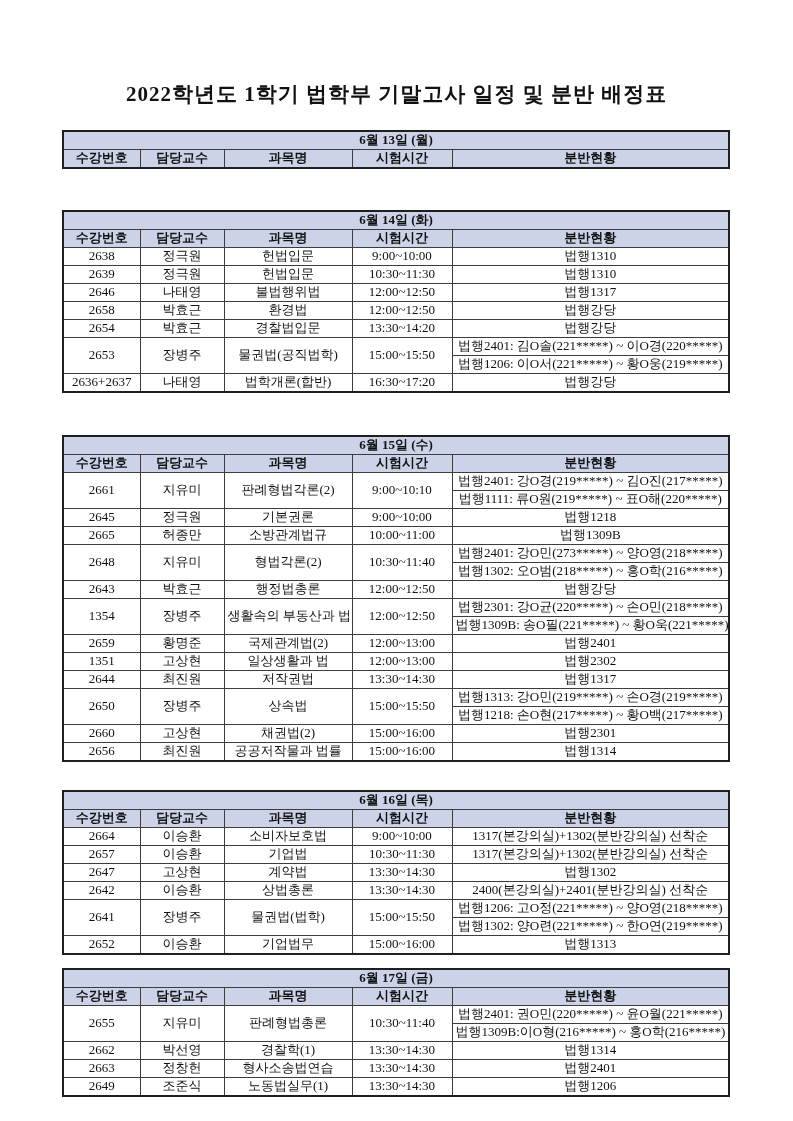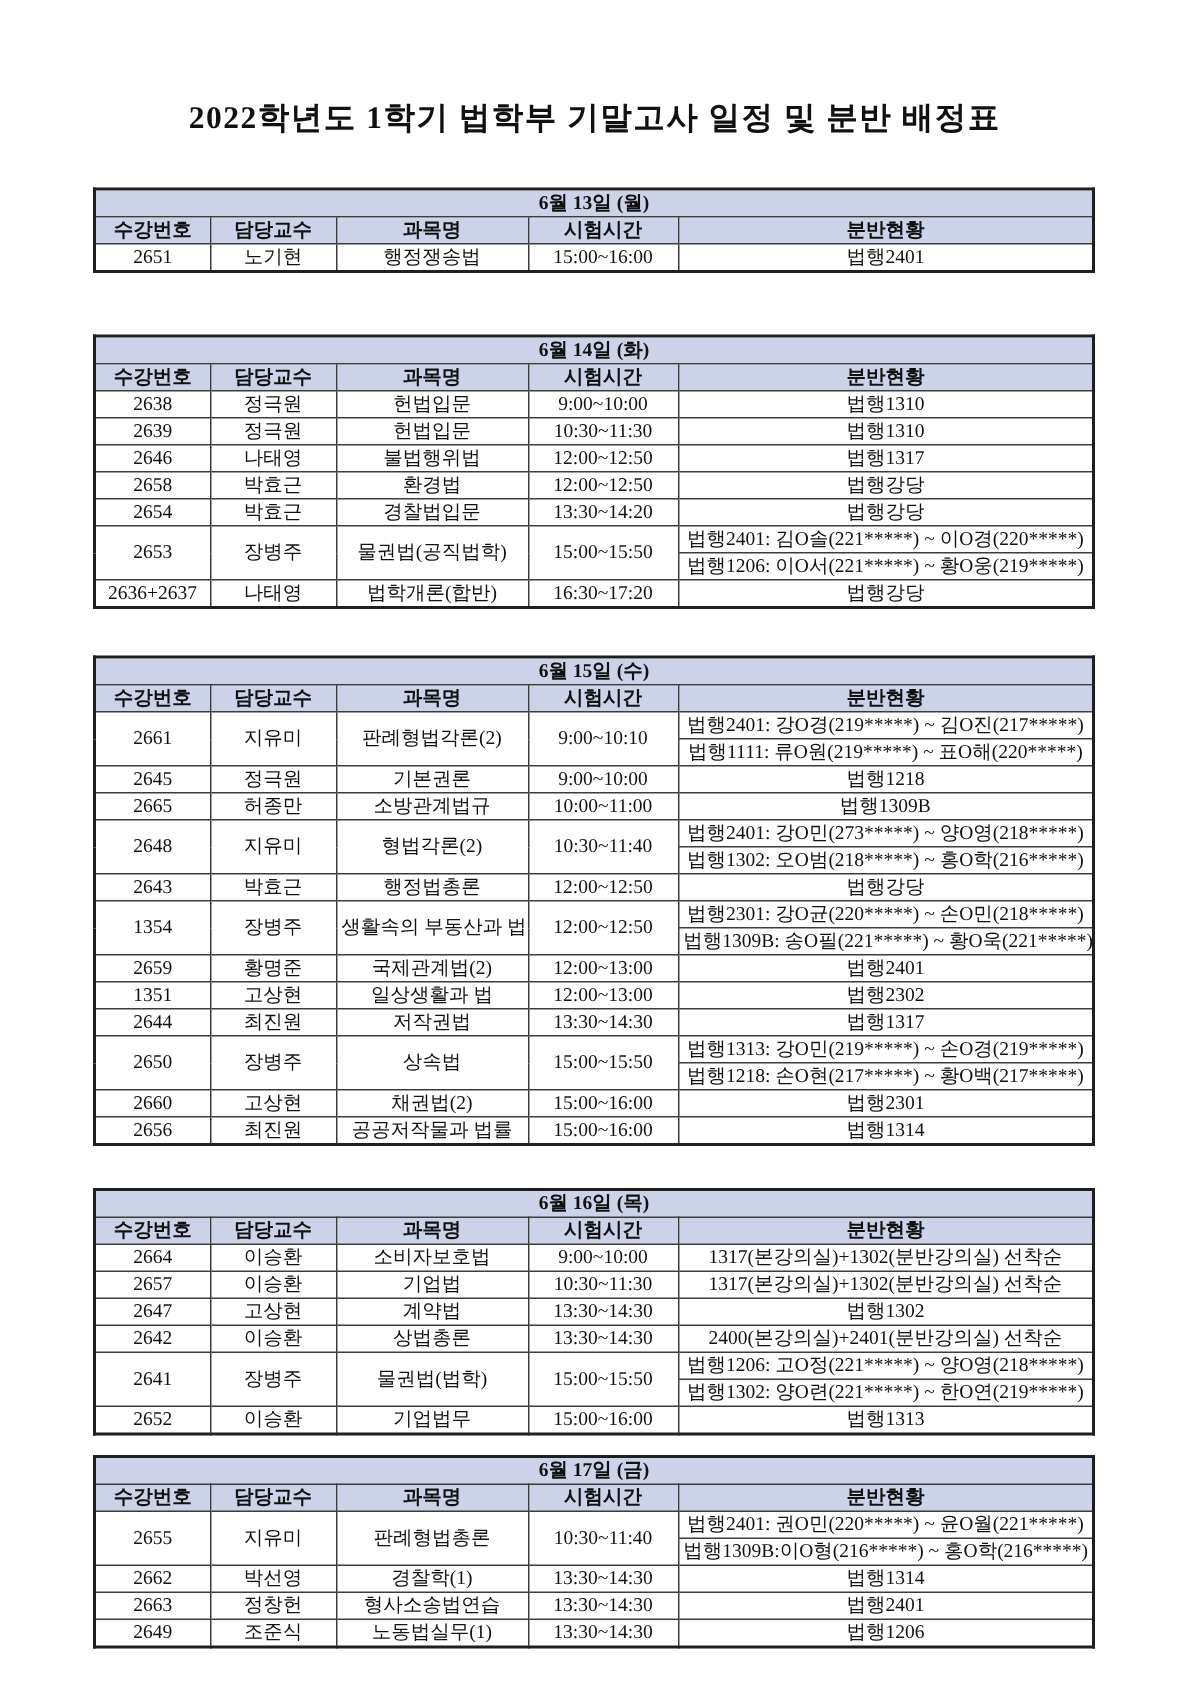--- a/index.html
+++ b/index.html
@@ -11,21 +11,21 @@
     width: 793px;
     height: 1121px;
     font-family: "Liberation Serif", serif;
     color: #111111;
     overflow: hidden;
   }
   .page {
     width: 793px;
     height: 1121px;
     box-sizing: border-box;
-    padding-top: 64px;
+    padding-top: 80px;
   }
   .doc-title {
     text-align: center;
     font-size: 21px;
     font-weight: bold;
     letter-spacing: 1px;
     margin: 0;
   }
   .doc-subtitle {
     text-align: right;
@@ -53,23 +53,23 @@
     white-space: nowrap;
   }
   .date-header, .col-header {
     background: #ccd3e8;
     font-weight: bold;
   }
   .date-header { font-size: 14px; height: 19px; }
   .col-header  { font-size: 13.5px; height: 18px; }
   .room-detail { font-size: 11.5px; }
   
-  .exam-table:nth-of-type(1) { margin-top: 33px; }
+  .exam-table:nth-of-type(1) { margin-top: 22px; }
   .exam-table:nth-of-type(2) { margin-top: 41px; border-radius: 14px; }
-  .exam-table:nth-of-type(3) { margin-top: 31px; }
+  .exam-table:nth-of-type(3) { margin-top: 42px; }
   .exam-table:nth-of-type(4) { margin-top: 28px; }
   .exam-table:nth-of-type(5) { margin-top: 13px; }
 </style>
 </head>
 <body>
 
 <div class="page">
   <h1 class="doc-title">2022학년도 1학기 법학부 기말고사 일정 및 분반 배정표</h1>
   <div id="tables-root">
       <table class="exam-table">
@@ -84,27 +84,20 @@
           <tr>
             <th colspan="5" class="date-header">6월 13일 (월)</th>
           </tr>
           <tr>
             <th class="col-header">수강번호</th>
             <th class="col-header">담당교수</th>
             <th class="col-header">과목명</th>
             <th class="col-header">시험시간</th>
             <th class="col-header">분반현황</th>
           </tr>
-          <tr>
-            <td>2651</td>
-            <td>노기현</td>
-            <td>행정쟁송법</td>
-            <td>15:00~16:00</td>
-            <td>법행2401</td>
-          </tr>
         </tbody>
       </table>
       <table class="exam-table">
         <colgroup>
           <col style="width: 77px;">
           <col style="width: 84px;">
           <col style="width: 128px;">
           <col style="width: 100px;">
           <col>
         </colgroup>

